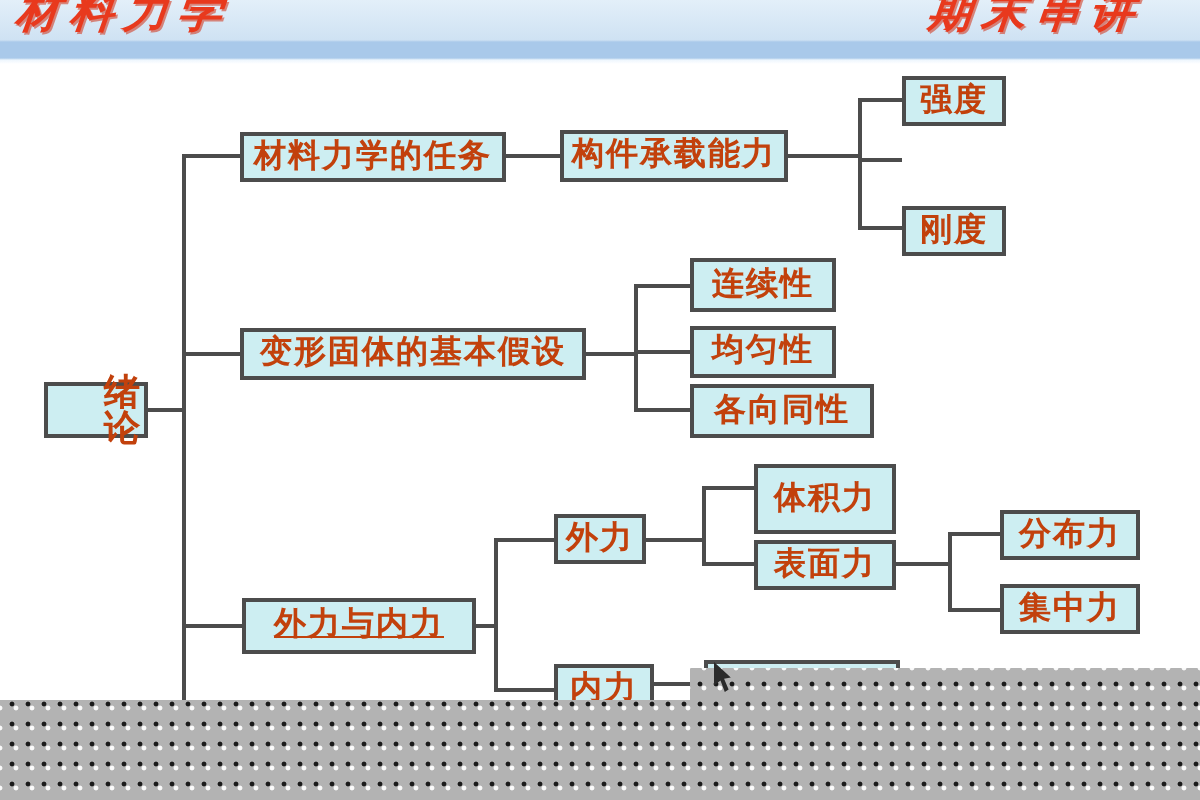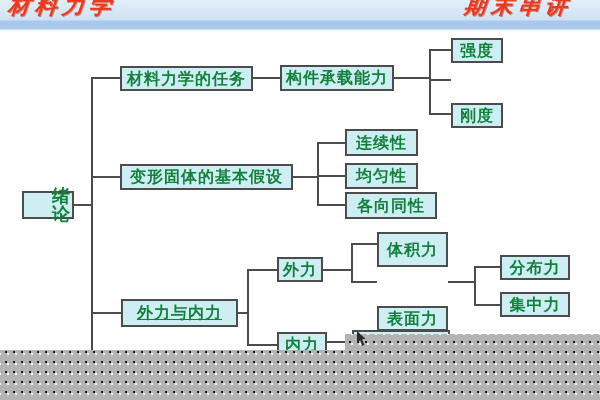--- a/index.html
+++ b/index.html
@@ -21,21 +21,21 @@
     transform:skewX(-6deg);
     text-shadow:1px 1px 0 rgba(209,47,20,0.55);
   }
   .title-left  { left:8px;  }
   .title-right { right:28px; }
   
   .node {
     position:absolute; box-sizing:border-box;
     background:#cdeef2; border:2px solid #4c4c4c;
     display:flex; align-items:center; justify-content:center;
-    color:#15803d; font-weight:bold; font-size:16px; line-height:1; letter-spacing:1px;
+    color:#c2410c; font-weight:bold; font-size:16px; line-height:1; letter-spacing:1px;
     z-index:2;
   }
   .node-root { font-size:18px;padding-left:28px; }
   
   .line { position:absolute; background:#4c4c4c; z-index:1; }
   
   .mask {
     position:absolute; left:0; top:334px; width:600px; height:66px; z-index:4;
     background-color:#b3b3b3;
     background-image:
@@ -124,21 +124,21 @@
     </div>
   <div class="node" style="left:121px; top:299px; width:117px;  height:28px;text-decoration:underline;">
       <span>外力与内力</span>
     </div>
   <div class="node" style="left:277px; top:257px; width:46px;  height:25px;">
       <span>外力</span>
     </div>
   <div class="node" style="left:377px; top:232px; width:71px;  height:35px;">
       <span>体积力</span>
     </div>
-  <div class="node" style="left:377px; top:270px; width:71px;  height:25px;margin-top:36px;">
+  <div class="node" style="left:377px; top:270px; width:71px;  height:25px;">
       <span>表面力</span>
     </div>
   <div class="node" style="left:500px; top:255px; width:70px;  height:25px;">
       <span>分布力</span>
     </div>
   <div class="node" style="left:500px; top:292px; width:70px;  height:25px;">
       <span>集中力</span>
     </div>
   <div class="node" style="left:277px; top:332px; width:50px;  height:26px;">
       <span>内力</span>

